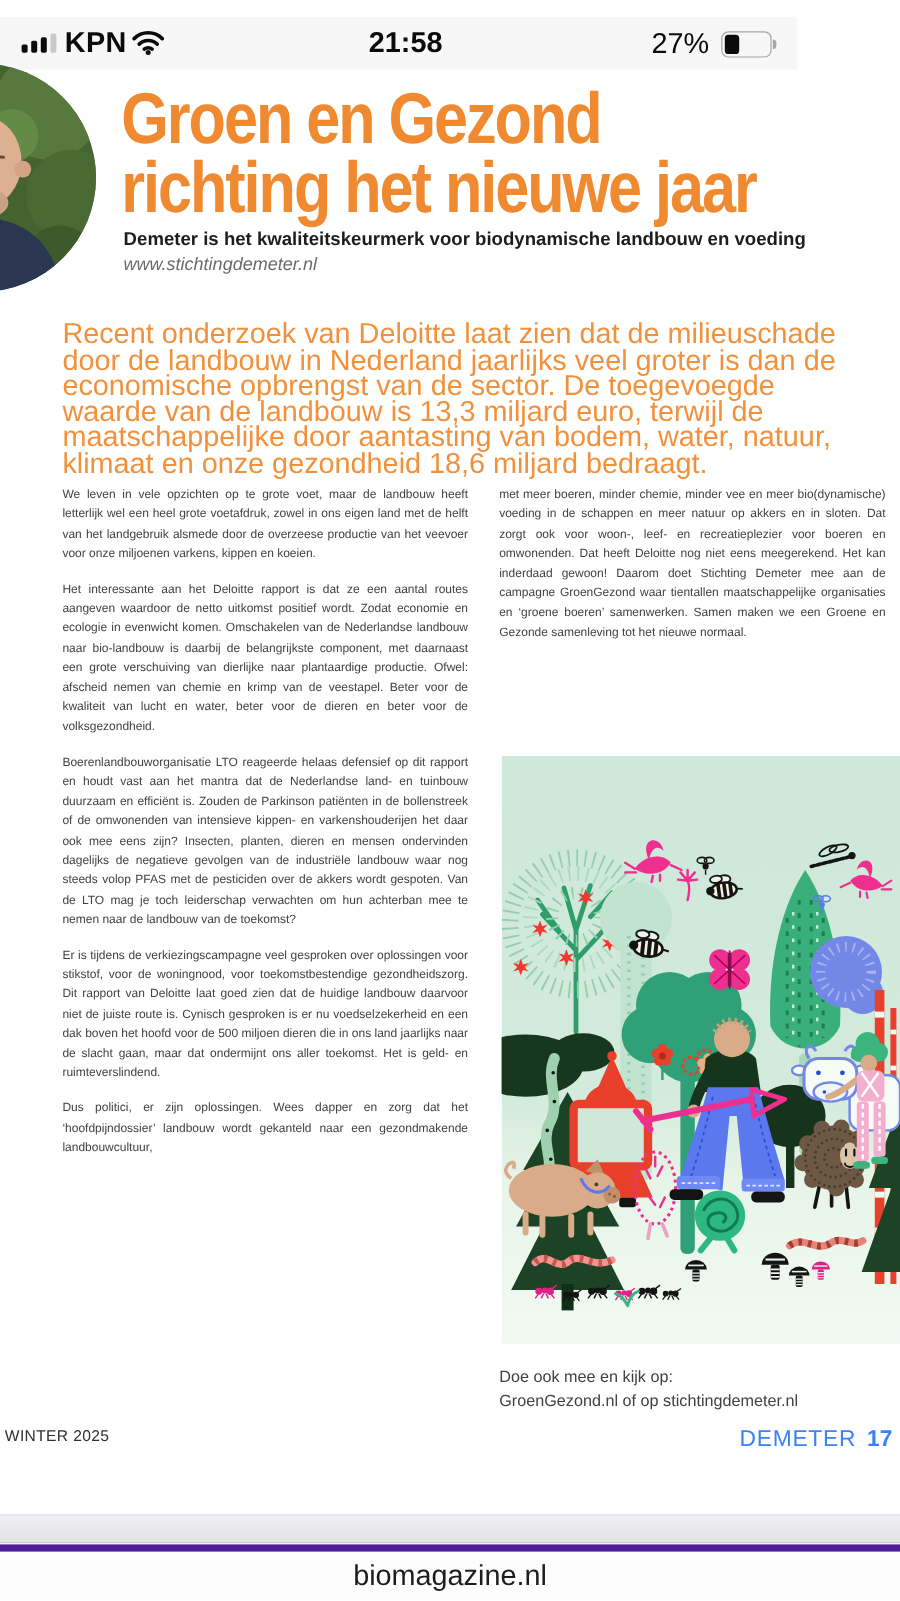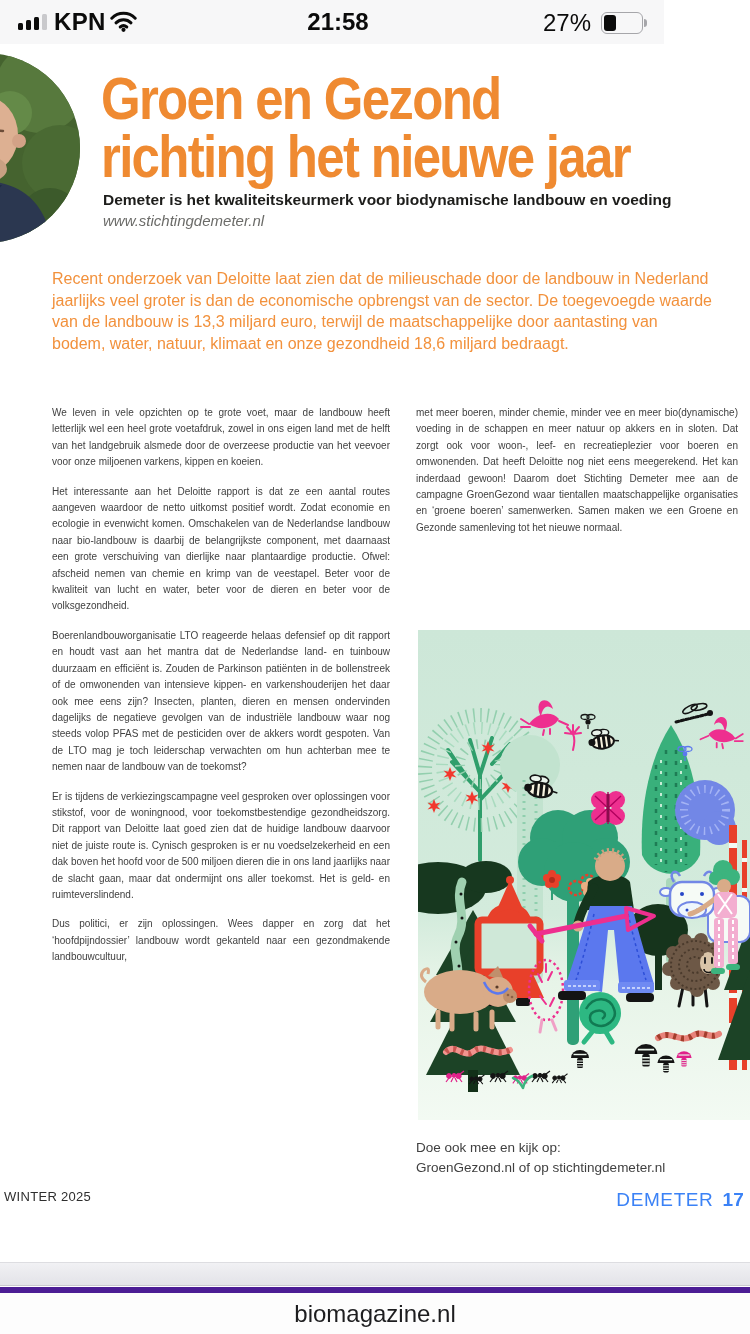--- a/index.html
+++ b/index.html
@@ -6,21 +6,21 @@
   html,body { background:#ffffff; }
   .screen {
     position:relative; width:750px; height:1334px; margin:0 auto;
     background:#ffffff; overflow:hidden;
     font-family:"Liberation Sans", sans-serif;
     -webkit-font-smoothing:antialiased;
   }
 
   
   .status-bar {
-    position:absolute; top:0; left:0; width:664px; height:44px;
+    position:absolute; top:14px; left:0; width:664px; height:44px;
     background:#f7f7f8; color:#0b0b0b;
   }
   .signal { position:absolute; left:18px; top:13px; display:flex; align-items:flex-end; gap:3px; height:17px; }
   .signal i { display:block; width:5px; border-radius:1.5px; background:#0b0b0b; }
   .signal i:nth-child(1){height:7px;} .signal i:nth-child(2){height:10px;}
   .signal i:nth-child(3){height:13px;} .signal i:nth-child(4){height:16px; background:#c9c9cc;}
   .carrier { position:absolute; left:54px; top:8px; font-size:24px; font-weight:600; letter-spacing:.3px; }
   .wifi { position:absolute; left:110px; top:11px; }
   .sb-time { position:absolute; left:0; right:0; top:8px; text-align:center; font-size:24px; font-weight:700;padding-left:12px; }
   .bat-pct { position:absolute; right:73px; top:9px; font-size:24px; font-weight:400; }
@@ -36,21 +36,21 @@
     font-weight:700; font-size:60px; line-height:58px; letter-spacing:-2px;
     color:#ef8a31; white-space:nowrap;
     transform:scaleX(.85); transform-origin:0 0;
   }
   .byline { position:absolute; left:103px; top:189px; width:620px; color:#1d1d1b; }
   .byline .b-line { font-weight:700; font-size:15.5px; line-height:21px; white-space:nowrap; }
   .byline .b-url { font-style:italic; font-weight:400; font-size:15px; color:#6b6b68; margin-top:2px; }
 
   .intro {
     position:absolute; left:52px; top:268px; width:662px;
-    color:#f2913c; font-size:16px; line-height:21.6px; font-weight:400;
+    color:#f2913c; font-size:24px; line-height:21.6px; font-weight:400;
   }
 
   
   .col { position:absolute; top:405px; color:#414141; font-size:10px; line-height:16.4px; text-align:justify; }
   .col p { margin:0 0 13px 0; }
   .col p:last-child { margin:0; }
   .col-left  { left:52px;  width:338px; }
   .col-right { left:416px; width:322px; }
 
   .illustration { position:absolute; left:418px; top:630px; width:332px; height:490px; }

